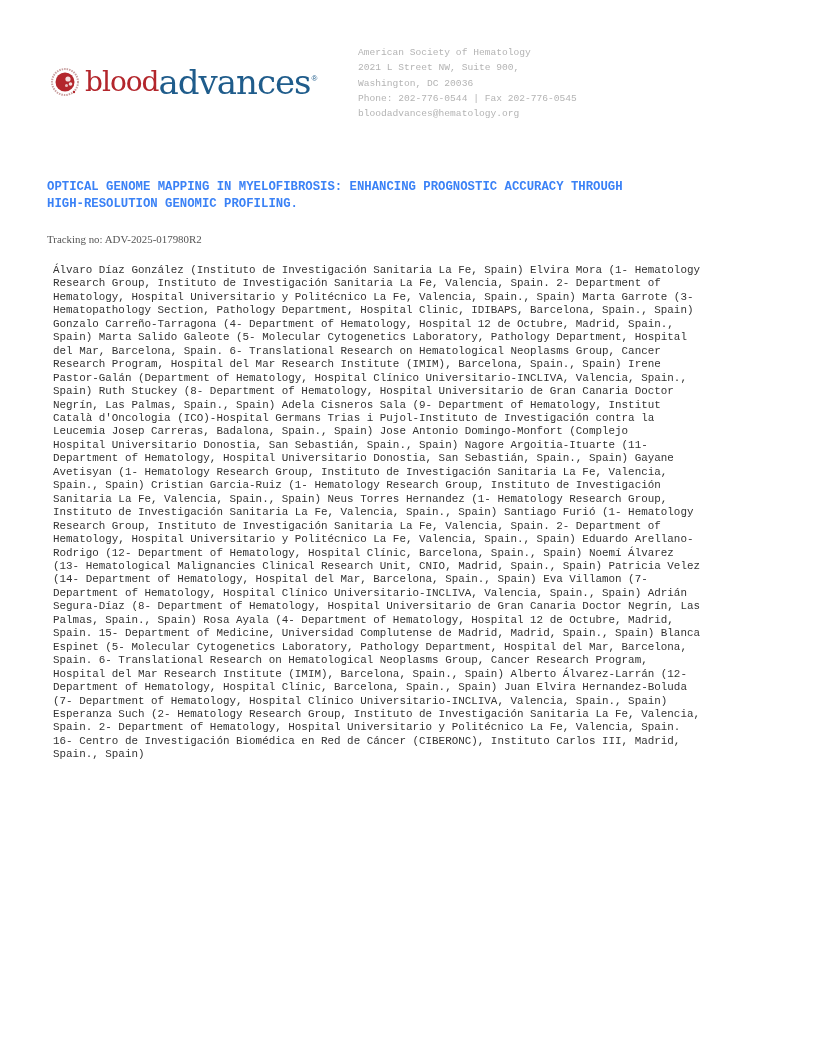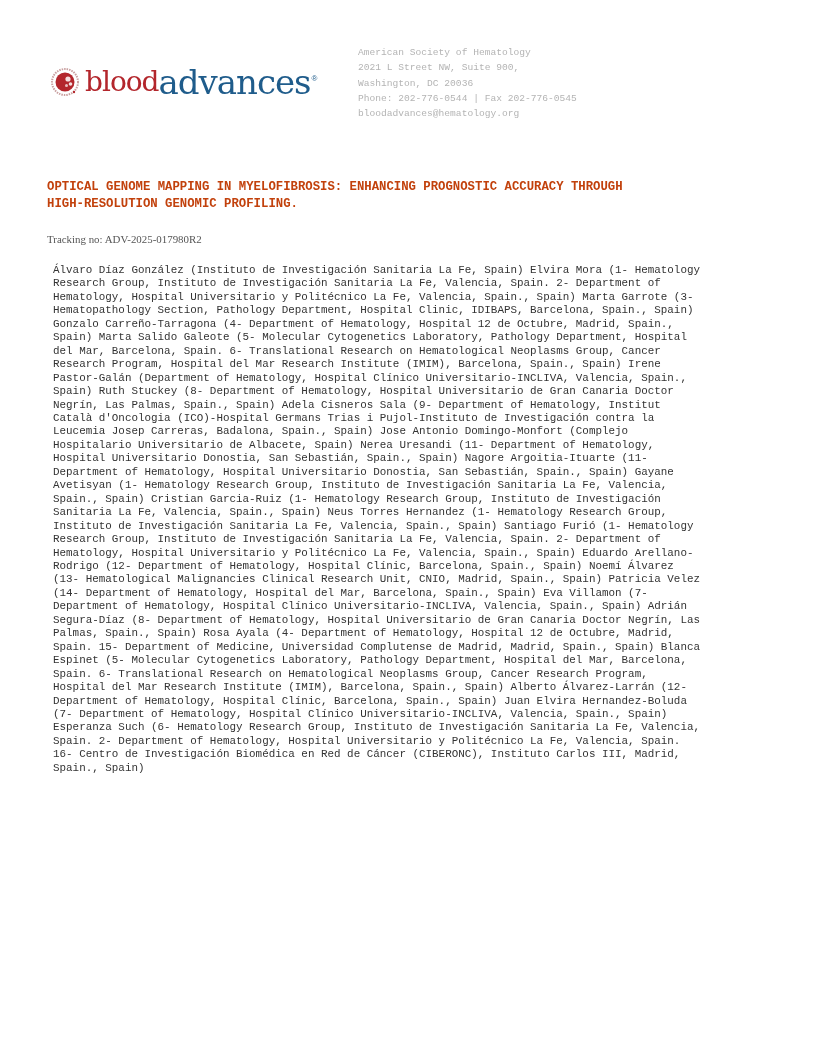--- a/index.html
+++ b/index.html
@@ -60,21 +60,21 @@
     .address div { white-space: pre; }
     .title {
       position: absolute;
       left: 47px;
       top: 179px;
       width: 720px;
       font-family: "Liberation Mono", "DejaVu Sans Mono", monospace;
       font-weight: bold;
       font-size: 12.3px;
       line-height: 17px;
-      color: #c2410c;
+      color: #3b82f6;
     }
     .title div { white-space: pre; }
     .tracking {
       position: absolute;
       left: 47px;
       top: 232px;
       font-family: Liberation Serif, serif;
       font-size: 10.9px;
       line-height: 14px;
       color: #555555;
@@ -131,38 +131,37 @@
   <div>Hematopathology Section, Pathology Department, Hospital Clinic, IDIBAPS, Barcelona, Spain., Spain)</div>
   <div>Gonzalo Carreño-Tarragona (4- Department of Hematology, Hospital 12 de Octubre, Madrid, Spain.,</div>
   <div>Spain) Marta Salido Galeote (5- Molecular Cytogenetics Laboratory, Pathology Department, Hospital</div>
   <div>del Mar, Barcelona, Spain. 6- Translational Research on Hematological Neoplasms Group, Cancer</div>
   <div>Research Program, Hospital del Mar Research Institute (IMIM), Barcelona, Spain., Spain) Irene</div>
   <div>Pastor-Galán (Department of Hematology, Hospital Clínico Universitario-INCLIVA, Valencia, Spain.,</div>
   <div>Spain) Ruth Stuckey (8- Department of Hematology, Hospital Universitario de Gran Canaria Doctor</div>
   <div>Negrín, Las Palmas, Spain., Spain) Adela Cisneros Sala (9- Department of Hematology, Institut</div>
   <div>Català d'Oncologia (ICO)-Hospital Germans Trias i Pujol-Instituto de Investigación contra la</div>
   <div>Leucemia Josep Carreras, Badalona, Spain., Spain) Jose Antonio Domingo-Monfort (Complejo</div>
-  <div>Hospitalario Universitario de Albacete, Spain) Nerea Uresandi (11- Department of Hematology,</div>
   <div>Hospital Universitario Donostia, San Sebastián, Spain., Spain) Nagore Argoitia-Ituarte (11-</div>
   <div>Department of Hematology, Hospital Universitario Donostia, San Sebastián, Spain., Spain) Gayane</div>
   <div>Avetisyan (1- Hematology Research Group, Instituto de Investigación Sanitaria La Fe, Valencia,</div>
   <div>Spain., Spain) Cristian Garcia-Ruiz (1- Hematology Research Group, Instituto de Investigación</div>
   <div>Sanitaria La Fe, Valencia, Spain., Spain) Neus Torres Hernandez (1- Hematology Research Group,</div>
   <div>Instituto de Investigación Sanitaria La Fe, Valencia, Spain., Spain) Santiago Furió (1- Hematology</div>
   <div>Research Group, Instituto de Investigación Sanitaria La Fe, Valencia, Spain. 2- Department of</div>
   <div>Hematology, Hospital Universitario y Politécnico La Fe, Valencia, Spain., Spain) Eduardo Arellano-</div>
   <div>Rodrigo (12- Department of Hematology, Hospital Clínic, Barcelona, Spain., Spain) Noemí Álvarez</div>
   <div>(13- Hematological Malignancies Clinical Research Unit, CNIO, Madrid, Spain., Spain) Patricia Velez</div>
   <div>(14- Department of Hematology, Hospital del Mar, Barcelona, Spain., Spain) Eva Villamon (7-</div>
   <div>Department of Hematology, Hospital Clínico Universitario-INCLIVA, Valencia, Spain., Spain) Adrián</div>
   <div>Segura-Díaz (8- Department of Hematology, Hospital Universitario de Gran Canaria Doctor Negrín, Las</div>
   <div>Palmas, Spain., Spain) Rosa Ayala (4- Department of Hematology, Hospital 12 de Octubre, Madrid,</div>
   <div>Spain. 15- Department of Medicine, Universidad Complutense de Madrid, Madrid, Spain., Spain) Blanca</div>
   <div>Espinet (5- Molecular Cytogenetics Laboratory, Pathology Department, Hospital del Mar, Barcelona,</div>
   <div>Spain. 6- Translational Research on Hematological Neoplasms Group, Cancer Research Program,</div>
   <div>Hospital del Mar Research Institute (IMIM), Barcelona, Spain., Spain) Alberto Álvarez-Larrán (12-</div>
   <div>Department of Hematology, Hospital Clínic, Barcelona, Spain., Spain) Juan Elvira Hernandez-Boluda</div>
   <div>(7- Department of Hematology, Hospital Clínico Universitario-INCLIVA, Valencia, Spain., Spain)</div>
-  <div>Esperanza Such (6- Hematology Research Group, Instituto de Investigación Sanitaria La Fe, Valencia,</div>
+  <div>Esperanza Such (2- Hematology Research Group, Instituto de Investigación Sanitaria La Fe, Valencia,</div>
   <div>Spain. 2- Department of Hematology, Hospital Universitario y Politécnico La Fe, Valencia, Spain.</div>
   <div>16- Centro de Investigación Biomédica en Red de Cáncer (CIBERONC), Instituto Carlos III, Madrid,</div>
   <div>Spain., Spain)</div>
 </div>
 
 </body></html>

